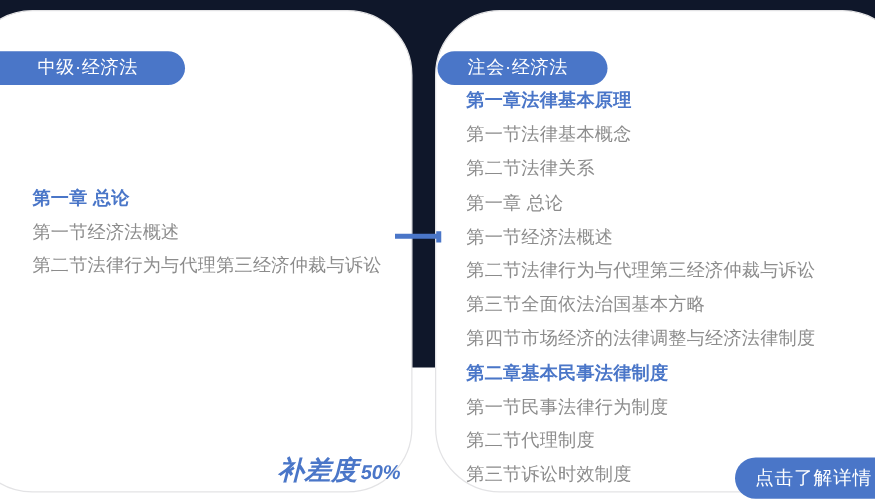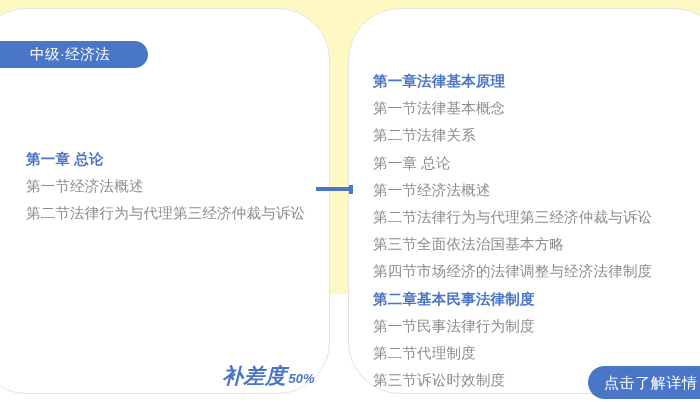--- a/index.html
+++ b/index.html
@@ -7,21 +7,21 @@
     width: 700px;
     height: 402px;
     background: #ffffff;
     font-family: "Liberation Sans", "DejaVu Sans", sans-serif;
     overflow: hidden;
   }
   .stage {
     position: relative;
     width: 700px;
     height: 294px;
-    background: #fef9c3;
+    background: #0f172a;
   }
 
   
   .card {
     position: absolute;
     background: #ffffff;
     border: 1px solid #e3e3e5;
     border-radius: 52px;
   }
   #card-left {
@@ -109,21 +109,21 @@
     position: absolute;
     left: 222px;
     top: 362px;
     z-index: 6;
     color: #4a76c8;
     font-style: italic;
     font-weight: bold;
     white-space: nowrap;
   }
   #progress-note .label { font-size: 21px; letter-spacing: 0.5px; }
-  #progress-note .value { font-size: 13px; margin-left: 2px; margin-top: 16px; }
+  #progress-note .value { font-size: 16px; margin-left: 2px; margin-top: 16px; }
 
   
   #cta-button {
     position: absolute;
     left: 588px;
     top: 366px;
     width: 130px;
     height: 33px;
     background: #4a76c8;
     border-radius: 17px;
@@ -144,20 +144,21 @@
 <body>
 
 <div class="stage">
 
   <div class="card" id="card-left"></div>
 
   <div class="card" id="card-right"></div>
 
   <div class="badge" id="badge-left">中级·经济法</div>
 
+  <div class="badge" id="badge-right">注会·经济法</div>
 
   <div class="toc" id="toc-left">
     <div class="toc-line chapter">第一章 总论</div>
     <div class="toc-line">第一节经济法概述</div>
     <div class="toc-line">第二节法律行为与代理第三经济仲裁与诉讼</div>
   </div>
 
   <div class="toc" id="toc-right">
     <div class="toc-line chapter">第一章法律基本原理</div>
     <div class="toc-line">第一节法律基本概念</div>

